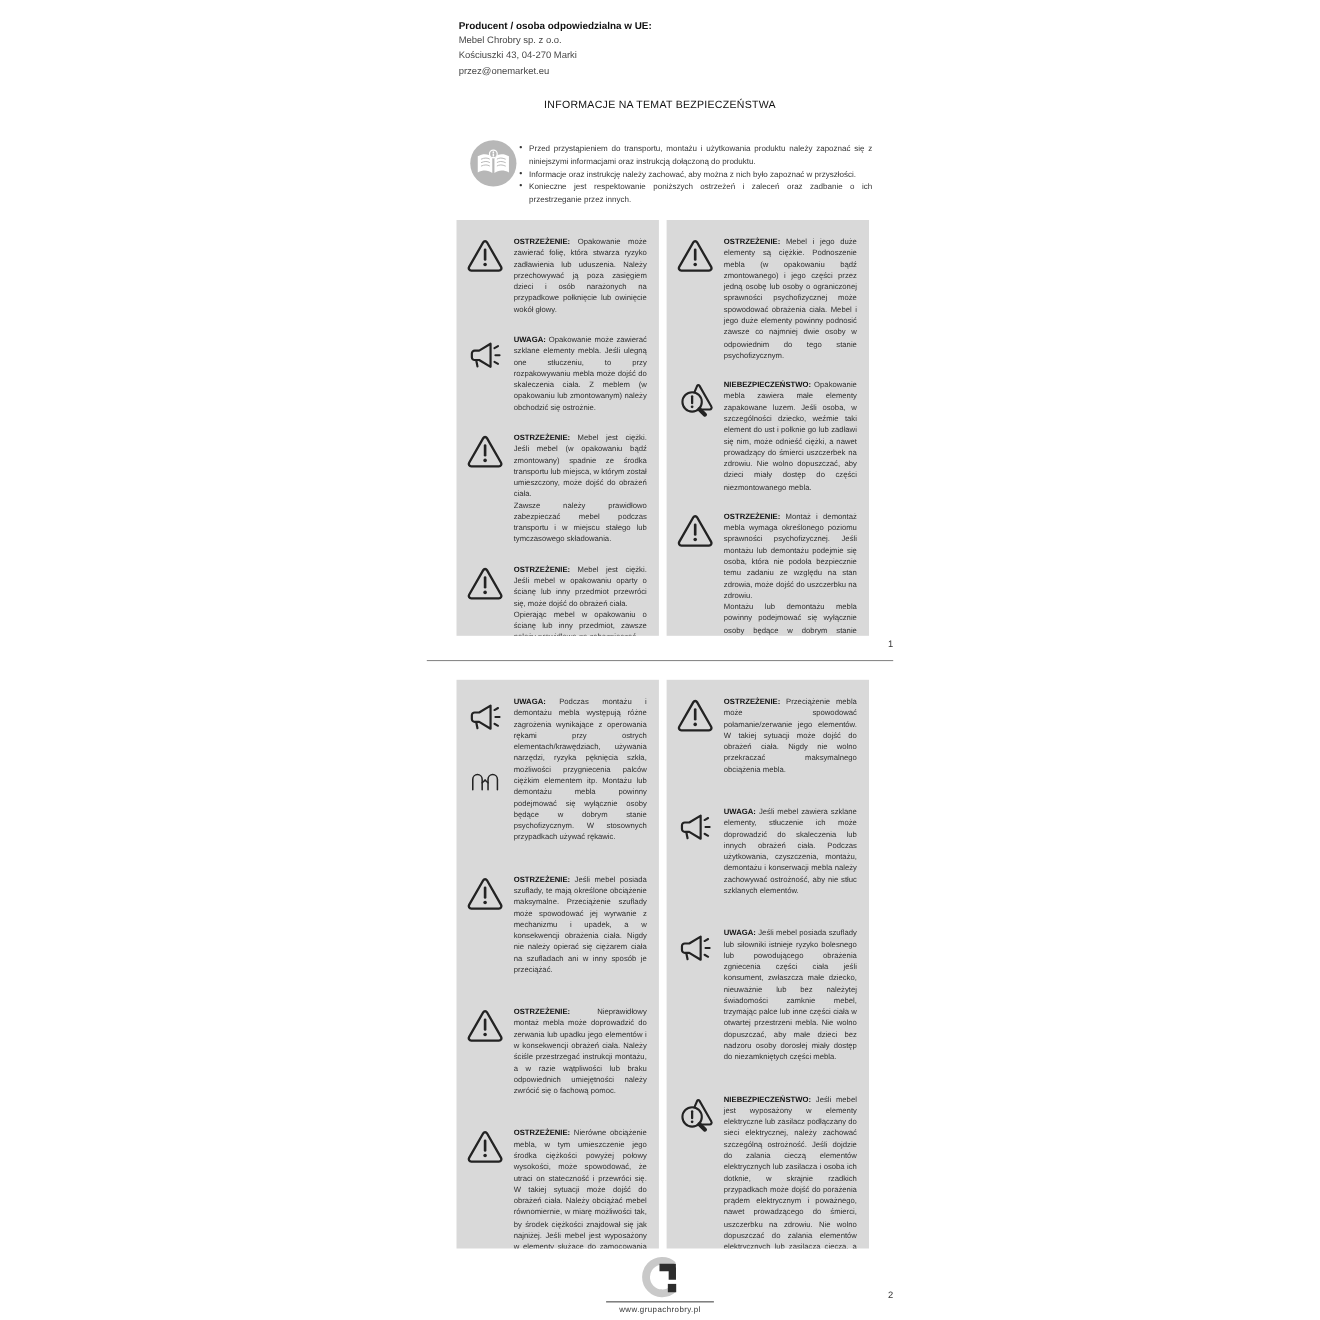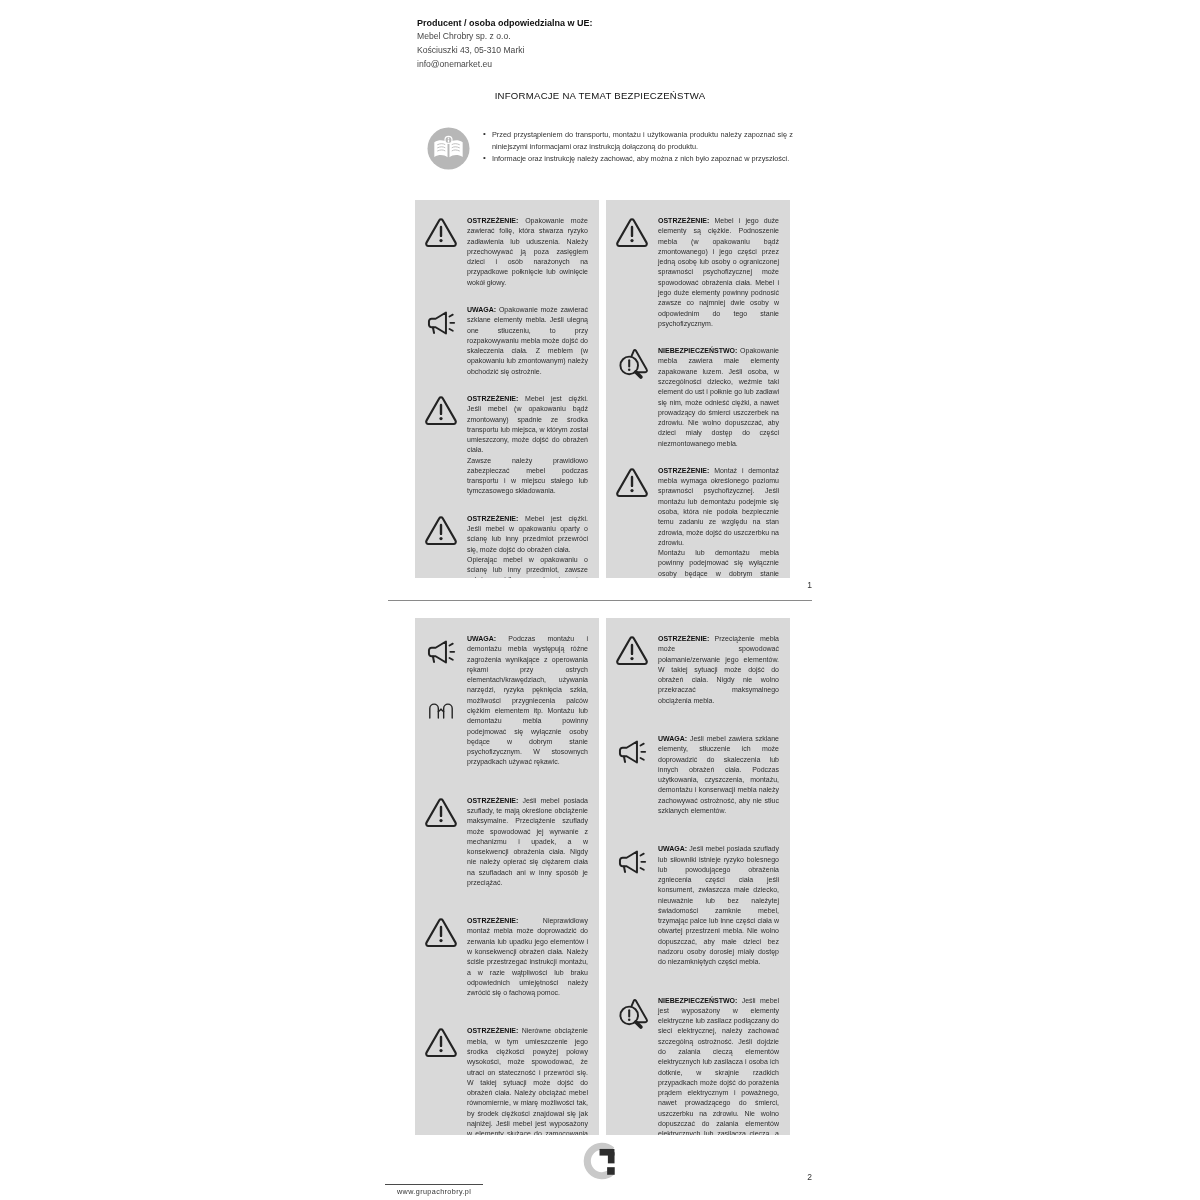--- a/index.html
+++ b/index.html
@@ -7,21 +7,21 @@
          font-family:"Liberation Sans",sans-serif;color:#2e2e2e;overflow:hidden;}
 
   
   .header{position:absolute;left:417px;top:16px;width:320px;font-size:8.6px;line-height:1.6;color:#474747;}
   .header .hb{font-weight:700;color:#101010;font-size:9px;}
 
   .doc-title{position:absolute;left:385px;top:90px;width:430px;text-align:center;
              font-weight:400;font-size:9.6px;color:#101010;letter-spacing:.25px;}
 
   
-  .intro{position:absolute;left:427px;top:127px;width:366px;display:flex;gap:11px;}
+  .intro{position:absolute;left:427px;top:127px;width:366px;display:flex;}
   .intro-icon{flex:0 0 auto;width:43px;height:43px;}
   .bullets{margin:2px 0 0 0;padding:0;list-style:none;font-size:7.3px;line-height:1.62;color:#333;}
   .bullets li{position:relative;padding-left:11px;text-align:justify;}
   .bullets li::before{content:"•";position:absolute;left:2px;top:-1px;font-size:8px;}
 
   
   .wbox{position:absolute;width:184px;background:#d9d9d9;overflow:hidden;
         padding:16px 0 0 0;box-sizing:border-box;}
   #box-p1-left{left:415px;top:200px;height:378px;}
   #box-p1-right{left:606px;top:200px;height:378px;}
@@ -36,21 +36,21 @@
   .wtext{flex:1;padding-right:11px;font-size:7px;line-height:1.47;text-align:justify;color:#2d2d2d;}
   .wtext p{margin:0;}
   .wlabel{font-weight:700;color:#101010;}
 
   
   .pageno{position:absolute;width:424px;text-align:right;font-size:8.5px;color:#333;}
   #pageno-1{left:388px;top:580px;}
   #pageno-2{left:388px;top:1172px;}
   .divider{position:absolute;left:388px;top:600px;width:424px;border-top:1.6px solid #8a8a8a;}
 
-  .footer{position:absolute;left:385px;top:1142px;width:430px;text-align:left;}
+  .footer{position:absolute;left:385px;top:1142px;width:430px;text-align:center;}
   .footer-logo svg{display:block;margin:0 auto;}
   .website{display:inline-block;border-top:1px solid #4a4a4a;padding:2px 12px 0;
            font-size:7.2px;letter-spacing:.4px;color:#333;margin-top:-3px;}
 </style>
 </head>
 <body>
 
 <svg width="0" height="0" style="position:absolute">
   <defs>
     <symbol id="sym-tri" viewBox="0 0 24 22">
@@ -93,35 +93,36 @@
       <rect x="27.5" y="26.5" width="8" height="8" fill="#2d2d2d"></rect>
     </symbol>
   </defs>
 </svg>
 
 <div class="sheet">
 
   <div class="header">
     <div class="hb">Producent / osoba odpowiedzialna w UE:</div>
     <div>Mebel Chrobry sp. z o.o.</div>
-    <div>Kościuszki 43, 05-310 Marki</div>
-    <div>info@onemarket.eu</div>
+    <div>Kościuszki 43, 04-270 Marki</div>
+    <div>przez@onemarket.eu</div>
   </div>
 
   <div class="doc-title">INFORMACJE NA TEMAT BEZPIECZEŃSTWA</div>
 
   <div class="intro">
     <span class="intro-icon">
       <svg width="43" height="43">
           <use href="#sym-book"></use>
         </svg>
     </span>
     <ul class="bullets">
       <li>Przed przystąpieniem do transportu, montażu i użytkowania produktu należy zapoznać się z niniejszymi informacjami oraz instrukcją dołączoną do produktu.</li>
       <li>Informacje oraz instrukcję należy zachować, aby można z nich było zapoznać w przyszłości.</li>
+      <li>Konieczne jest respektowanie poniższych ostrzeżeń i zaleceń oraz zadbanie o ich przestrzeganie przez innych.</li>
     </ul>
   </div>
 
   <div class="wbox" id="box-p1-left">
 
     <div class="warning">
       <div class="icon-col">
           <span class="wicon">
             <svg width="34" height="31">
               <use href="#sym-tri"></use>

